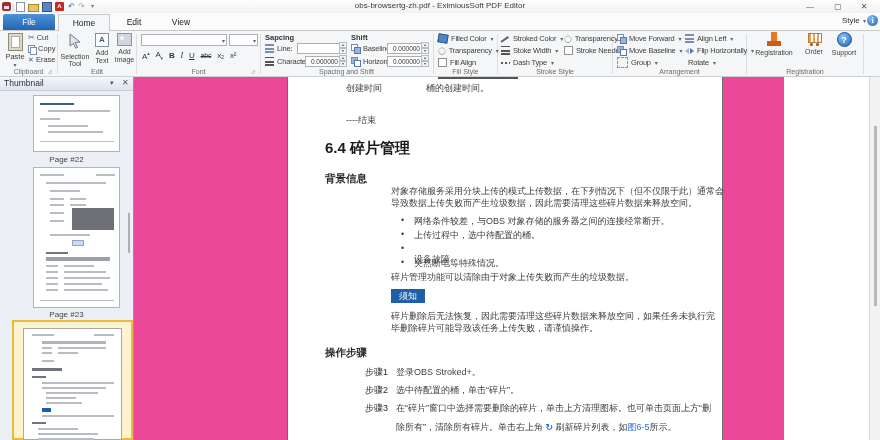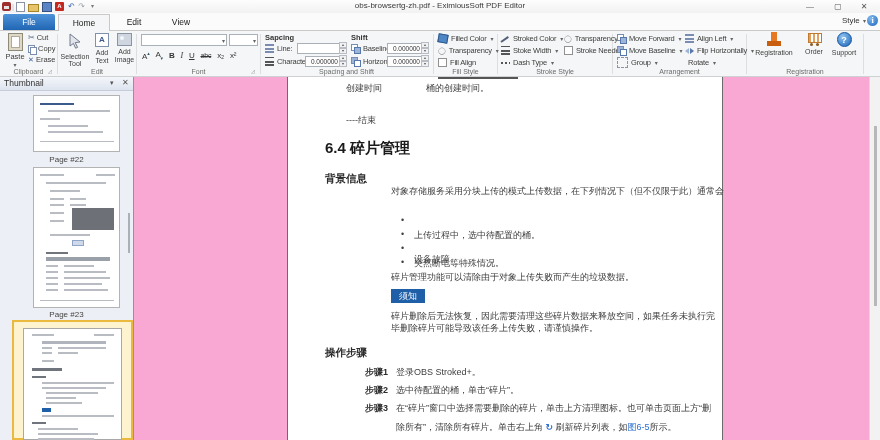--- a/index.html
+++ b/index.html
@@ -108,21 +108,21 @@
   .regbtn .bicon{display:block;margin:0 auto 2px;}
   #reg-icon{width:14px;height:15px;position:relative;}
   #reg-icon::before{content:"";position:absolute;left:4px;top:0;width:6px;height:9px;background:#e87722;}
   #reg-icon::after{content:"";position:absolute;left:0;top:9px;width:14px;height:5px;background:#c85f10;}
   #order-icon{width:15px;height:14px;position:relative;}
   #order-icon::before{content:"";position:absolute;left:1px;top:1px;width:12px;height:8px;border:1px solid #c07a30;background:repeating-linear-gradient(90deg,#e0a060 0 2px,#fff 2px 4px);}
   #order-icon::after{content:"";position:absolute;left:3px;top:11px;width:3px;height:3px;border-radius:50%;background:#8a5a20;box-shadow:6px 0 0 #8a5a20;}
   #support-icon{width:15px;height:15px;border-radius:50%;background:radial-gradient(circle at 35% 30%,#8ec4f2,#1c64b8);border:1px solid #1553a0;color:#fff;font-weight:bold;font-size:9px;line-height:15px;box-sizing:border-box;}
 
   
-  #main{left:0;top:77px;width:880px;height:363px;background:#f9a8d4;}
+  #main{left:0;top:77px;width:784px;height:363px;background:#ec4899;}
 
   
   #panel{left:0;top:0;width:134px;height:363px;background:#eceff5;border-right:1px solid #8f959e;box-sizing:border-box;}
   #panel-h{left:0;top:0;width:133px;height:14px;background:linear-gradient(#f4f6fa,#dde4ef);border-bottom:1px solid #c6cdd9;box-sizing:border-box;}
   #panel-title{left:4px;top:1px;font-size:8.5px;color:#333;}
   #panel-chev{left:110px;top:2px;font-size:7px;color:#555;}
   #panel-close{left:122px;top:1px;font-size:8px;color:#555;}
   .thumb{background:#fff;border:1px solid #b3b3b3;box-sizing:border-box;}
   .pg-label{left:0;width:133px;text-align:center;font-size:8px;color:#444;}
   .t-line{position:absolute;background:#b9bcc2;height:2px;}
@@ -133,21 +133,21 @@
   #panel-sb{left:128px;top:136px;width:2px;height:40px;background:#aab0b8;}
 
   
   #page{left:287px;top:0;width:436px;height:363px;background:#fff;border-left:1px solid #6b6b6b;border-right:1px solid #6b6b6b;box-sizing:border-box;font-size:9px;color:#404040;}
   #page .abs{white-space:nowrap;}
   .frag{background:#555;height:2px;}
   #doc-h1{font-size:15px;font-weight:bold;color:#1a1a1a;}
   .doc-h2{font-size:10.5px;font-weight:bold;color:#2b2b2b;}
   .bullet-dot{font-size:9px;color:#404040;}
   #notice-badge{width:34px;height:14px;background:#1f5fa8;color:#fff;text-align:center;line-height:14px;font-size:9px;}
-  .stepnum{font-weight:bold;color:#2b2b2b;}
+  .stepnum{font-weight:normal;color:#2b2b2b;}
   #refresh-icon{color:#2a6fd0;font-weight:bold;}
   #fig-link{color:#2a6fd0;text-decoration:none;}
 
   
   #vsb{left:869px;top:0;width:11px;height:363px;background:#f2f2f2;border-left:1px solid #d9d9d9;box-sizing:border-box;}
   #vsb-thumb{left:4px;top:49px;width:3px;height:180px;background:#b8b8b8;}
 </style>
 </head>
 <body>
 
@@ -473,22 +473,24 @@
     </div>
 
     <div id="page" class="abs">
       <div class="abs frag" style="left:150px;top:0;width:80px"></div>
       <span class="abs" style="left:58px;top:5px">创建时间</span>
       <span class="abs" style="left:138px;top:5px">桶的创建时间。</span>
       <span class="abs" style="left:58px;top:37px">----结束</span>
       <div class="abs" id="doc-h1" style="left:37px;top:62px">6.4 碎片管理</div>
       <div class="abs doc-h2" style="left:37px;top:95px">背景信息</div>
       <span class="abs" style="left:103px;top:108px">对象存储服务采用分块上传的模式上传数据，在下列情况下（但不仅限于此）通常会</span>
+      <span class="abs" style="left:103px;top:120px">导致数据上传失败而产生垃圾数据，因此需要清理这些碎片数据来释放空间。</span>
 
       <span class="abs bullet-dot" style="left:113px;top:138px">•</span>
+      <span class="abs" style="left:126px;top:138px">网络条件较差，与OBS 对象存储的服务器之间的连接经常断开。</span>
       <span class="abs bullet-dot" style="left:113px;top:152px">•</span>
       <span class="abs" style="left:126px;top:152px">上传过程中，选中待配置的桶。</span>
       <span class="abs bullet-dot" style="left:113px;top:166px">•</span>
       <span class="abs" style="left:126px;top:176px">设备故障。</span>
       <span class="abs bullet-dot" style="left:113px;top:180px">•</span>
       <span class="abs" style="left:126px;top:180px">突然断电等特殊情况。</span>
 
       <span class="abs" style="left:103px;top:194px">碎片管理功能可以清除由于对象上传失败而产生的垃圾数据。</span>
       <div class="abs" id="notice-badge" style="left:103px;top:212px">须知</div>
       <span class="abs" style="left:103px;top:233px">碎片删除后无法恢复，因此需要清理这些碎片数据来释放空间，如果任务未执行完</span>

